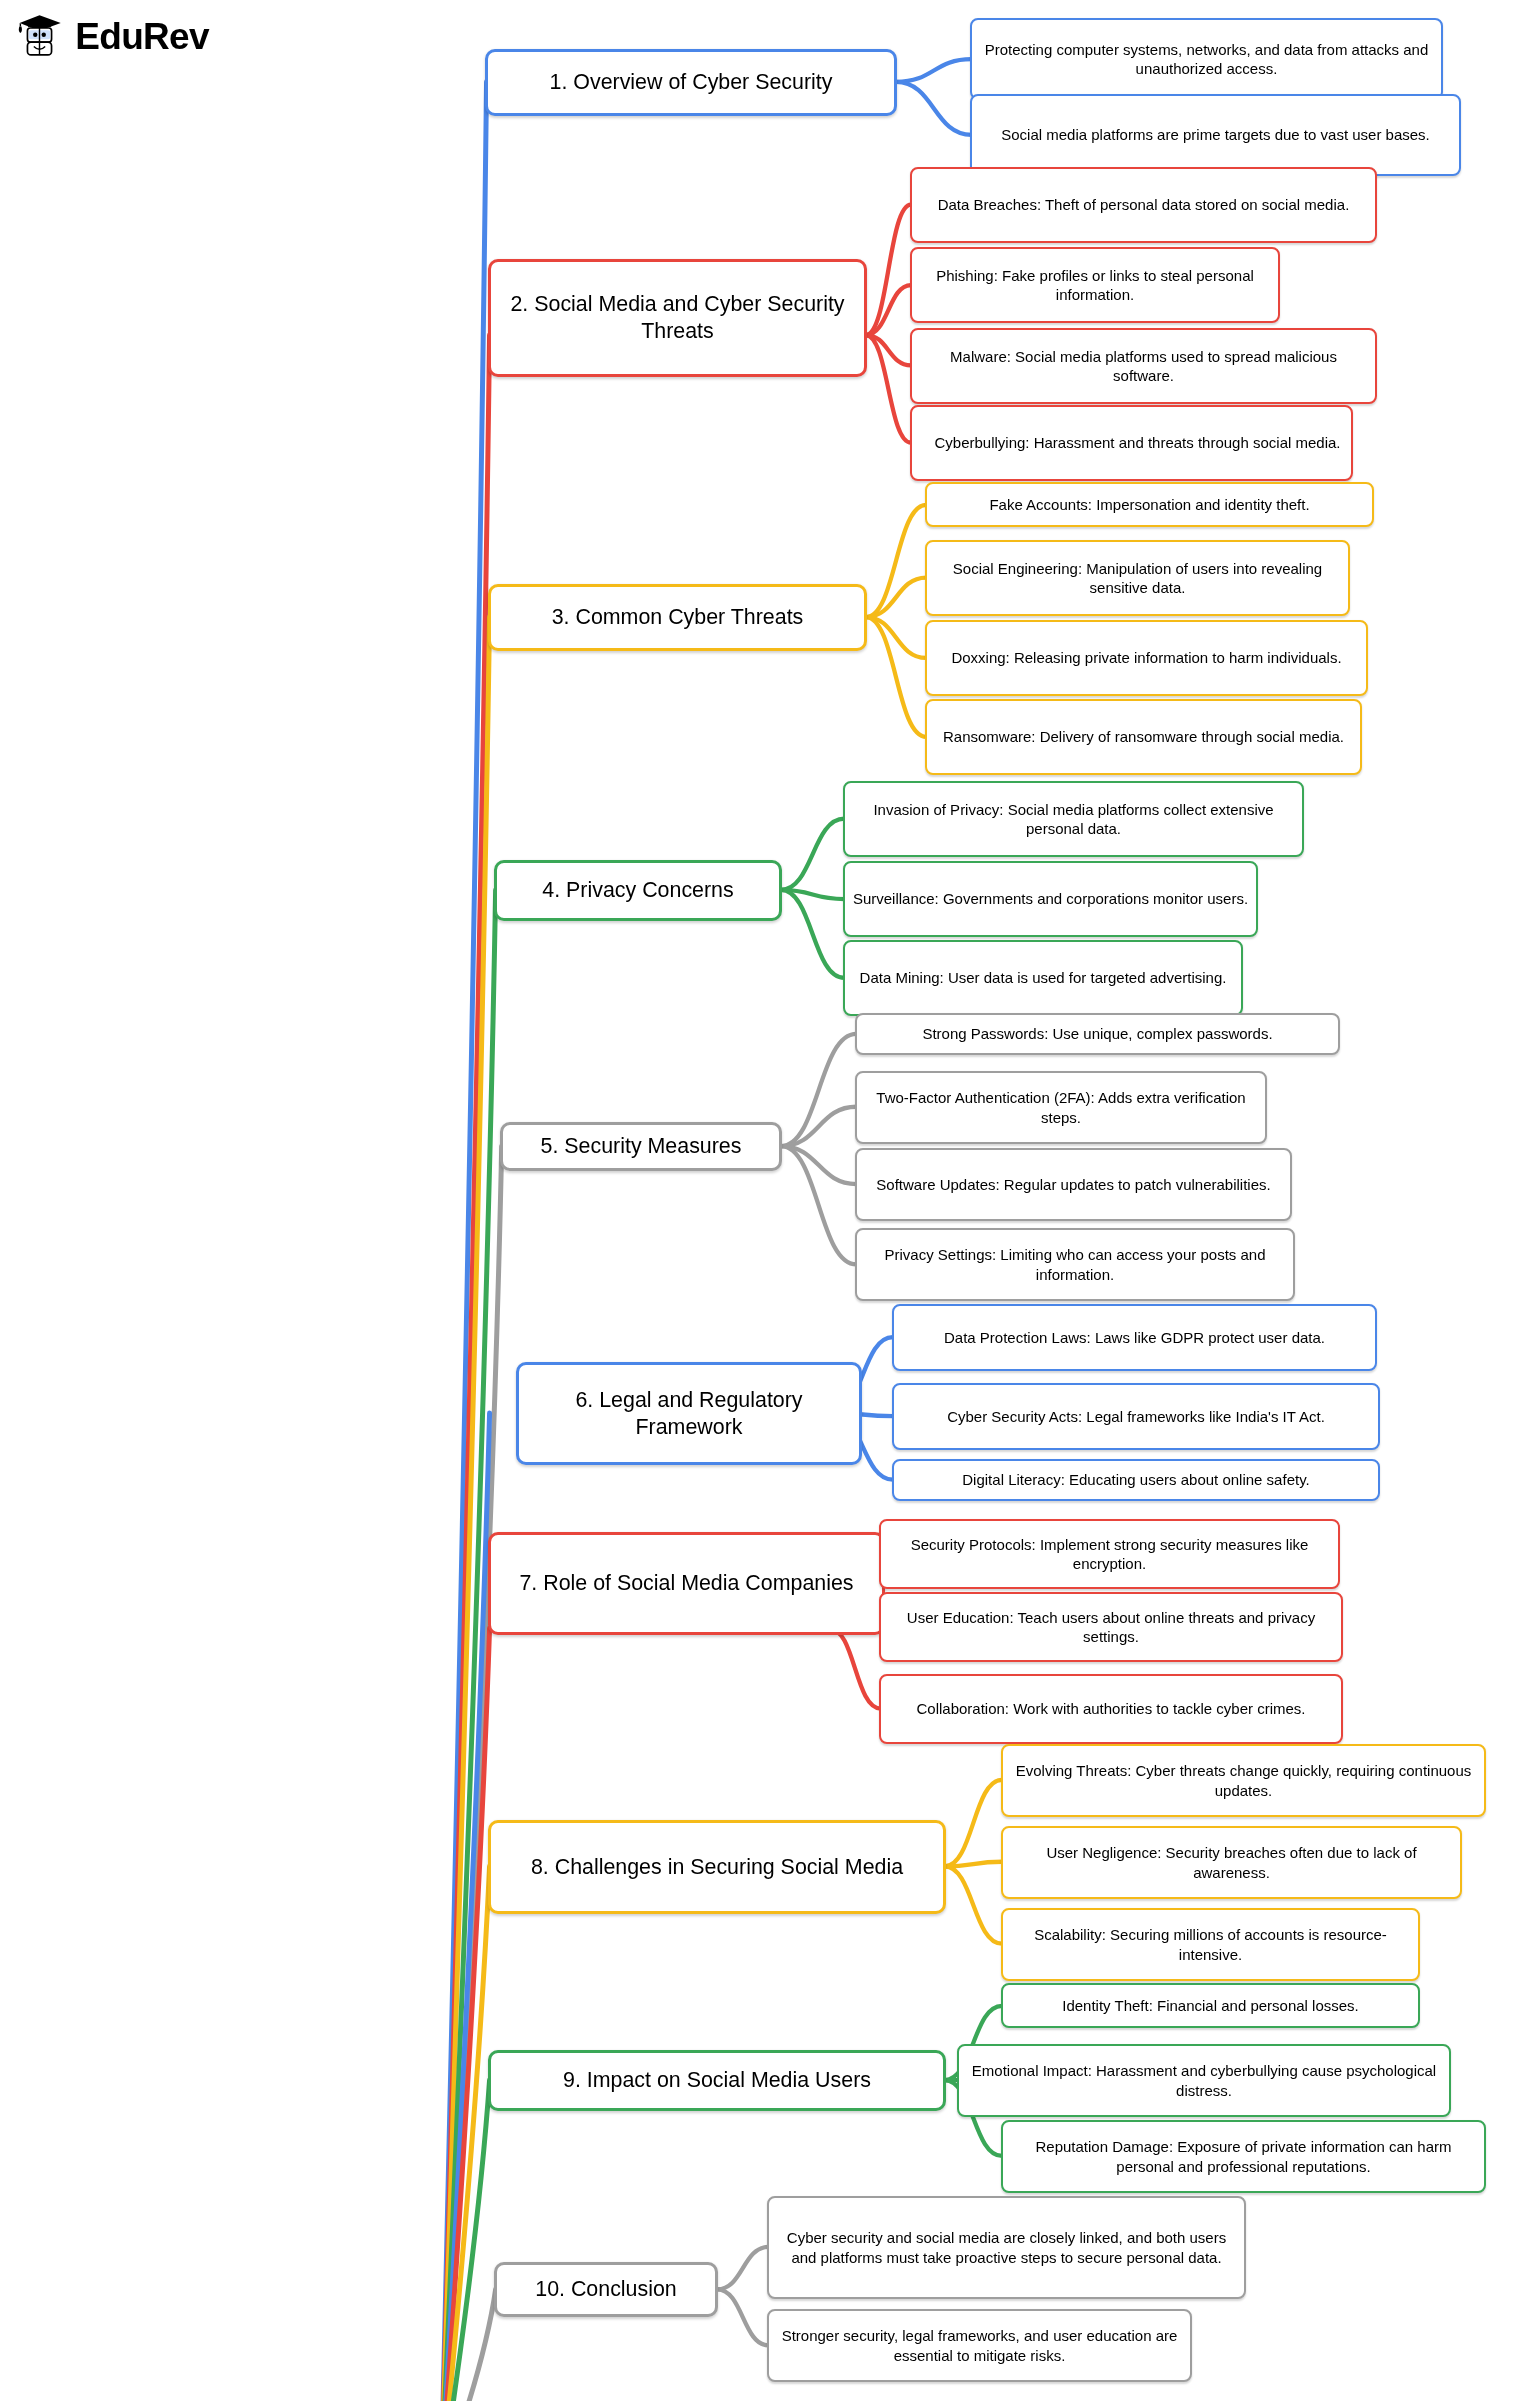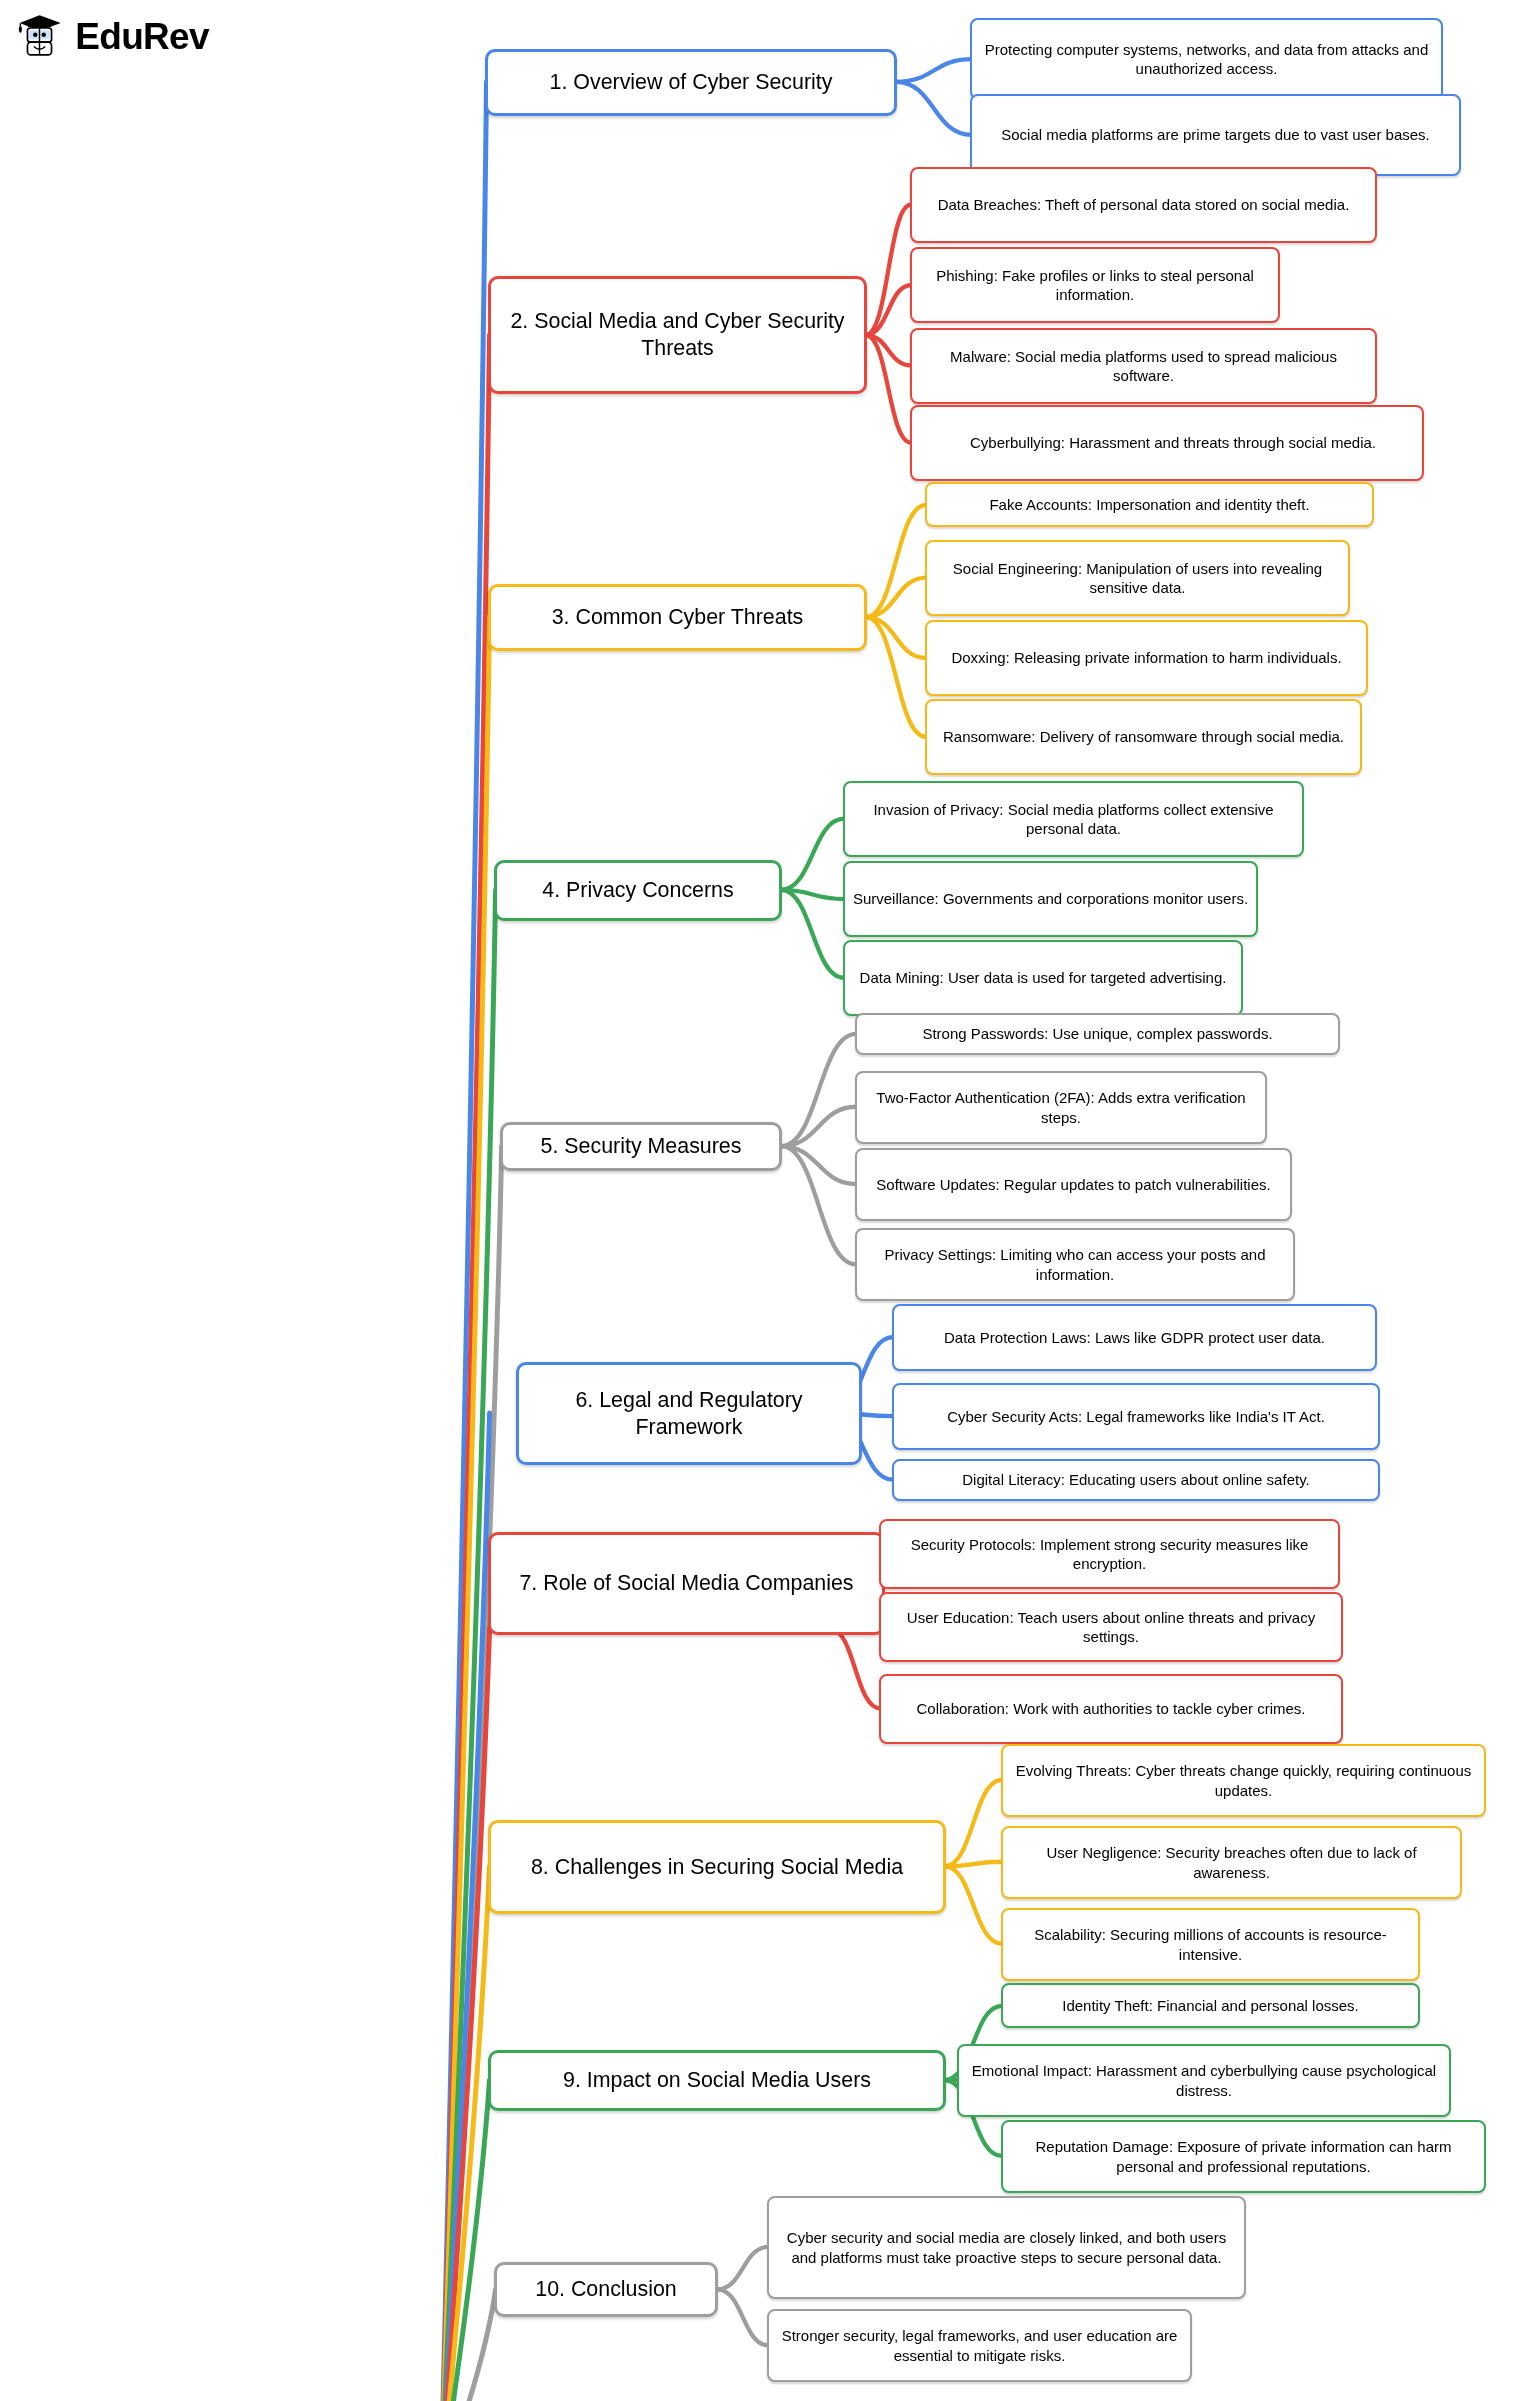--- a/index.html
+++ b/index.html
@@ -115,33 +115,33 @@
 
 <div class="node lvl1" style="left: 485px; top: 49px; width: 412px; min-height: 67px; border-color: rgb(74, 134, 232);">
       <span class="txt">1. Overview of Cyber Security</span>
     </div>
     <div class="node lvl2" style="left: 970px; top: 18px; width: 473px; min-height: 82px; border-color: rgb(74, 134, 232);">
       <span class="txt">Protecting computer systems, networks, and data from attacks and unauthorized access.</span>
     </div>
     <div class="node lvl2" style="left: 970px; top: 94px; width: 491px; min-height: 82px; border-color: rgb(74, 134, 232);">
       <span class="txt">Social media platforms are prime targets due to vast user bases.</span>
     </div>
-    <div class="node lvl1" style="left: 488px; top: 276px; width: 379px; min-height: 118px; border-color: rgb(232, 69, 60);">
+    <div class="node lvl1" style="left: 488px; top: 259px; width: 379px; min-height: 118px; border-color: rgb(232, 69, 60);">
       <span class="txt">2. Social Media and Cyber Security Threats</span>
     </div>
     <div class="node lvl2" style="left: 910px; top: 167px; width: 467px; min-height: 76px; border-color: rgb(232, 69, 60);">
       <span class="txt">Data Breaches: Theft of personal data stored on social media.</span>
     </div>
     <div class="node lvl2" style="left: 910px; top: 247px; width: 370px; min-height: 76px; border-color: rgb(232, 69, 60);">
       <span class="txt">Phishing: Fake profiles or links to steal personal information.</span>
     </div>
     <div class="node lvl2" style="left: 910px; top: 328px; width: 467px; min-height: 76px; border-color: rgb(232, 69, 60);">
       <span class="txt">Malware: Social media platforms used to spread malicious software.</span>
     </div>
-    <div class="node lvl2" style="left: 910px; top: 405px; width: 514px; min-height: 76px; border-color: rgb(232, 69, 60); padding-left: 12px;">
+    <div class="node lvl2" style="left: 910px; top: 405px; width: 443px; min-height: 76px; border-color: rgb(232, 69, 60); padding-left: 12px;">
       <span class="txt">Cyberbullying: Harassment and threats through social media.</span>
     </div>
     <div class="node lvl1" style="left: 488px; top: 584px; width: 379px; min-height: 67px; border-color: rgb(245, 186, 24);">
       <span class="txt">3. Common Cyber Threats</span>
     </div>
     <div class="node lvl2" style="left: 925px; top: 482px; width: 449px; min-height: 45px; border-color: rgb(245, 186, 24);">
       <span class="txt">Fake Accounts: Impersonation and identity theft.</span>
     </div>
     <div class="node lvl2" style="left: 925px; top: 540px; width: 425px; min-height: 76px; border-color: rgb(245, 186, 24);">
       <span class="txt">Social Engineering: Manipulation of users into revealing sensitive data.</span>

